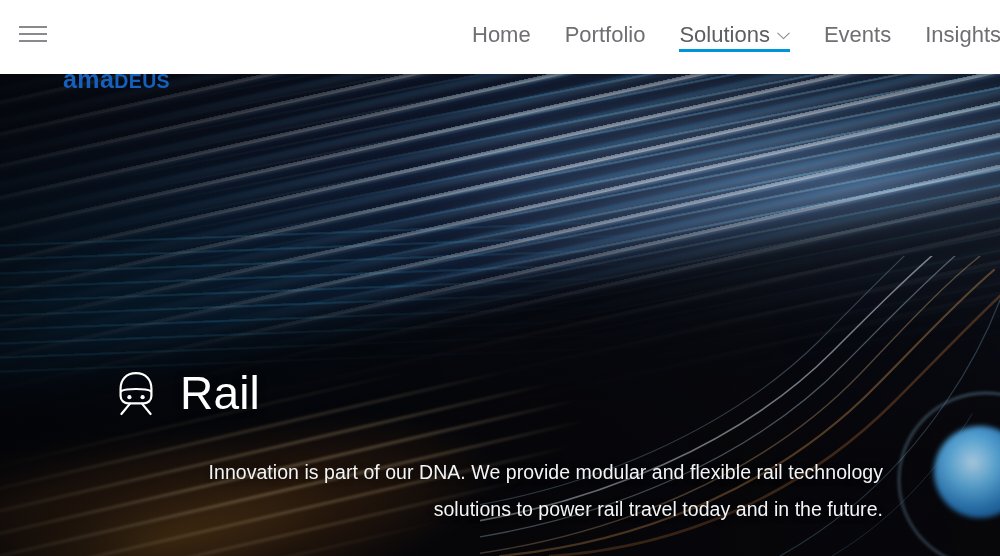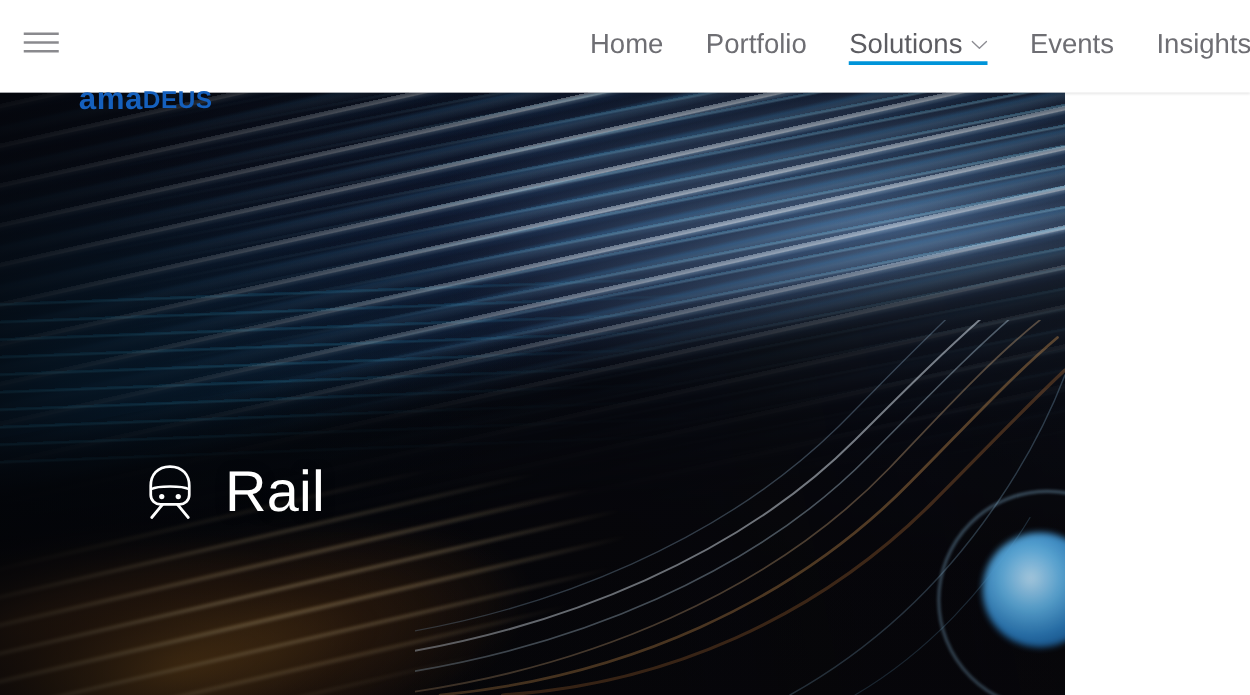--- a/index.html
+++ b/index.html
@@ -105,21 +105,21 @@
     width: 13px;
     height: 8px;
     flex: none;
   }
   .chev svg { display:block; }
 
   
   .hero {
     position: absolute;
     top: 74px; left: 0;
-    width: 852px;
+    width: 1000px;
     height: 482px;
     overflow: hidden;
     background: #0a0d18;
     text-align: right;
   }
 
   .bg { position:absolute; inset:0; }
 
   
   .bg-base {
@@ -415,17 +415,18 @@
             <path d="M7.2 21.2 C12.0 18.4 32.0 18.4 36.8 21.2" stroke="#ffffff" stroke-width="2.0" fill="none" stroke-linecap="round"></path>
             <circle cx="15.4" cy="27.2" r="2.1" fill="#ffffff"></circle>
             <circle cx="28.6" cy="27.2" r="2.1" fill="#ffffff"></circle>
             <path d="M16.0 33.6 L7.4 44.0" stroke="#ffffff" stroke-width="2.2" stroke-linecap="round"></path>
             <path d="M28.0 33.6 L36.6 44.0" stroke="#ffffff" stroke-width="2.2" stroke-linecap="round"></path>
           </svg>
         </span>
         <h1 class="hero-title">Rail</h1>
       </div>
 
+      <p class="hero-sub">Innovation is part of our DNA. We provide modular and flexible rail technology solutions to power rail travel today and in the future.</p>
 
     </div>
   </section>
 
 </div>
 
 </body></html>

